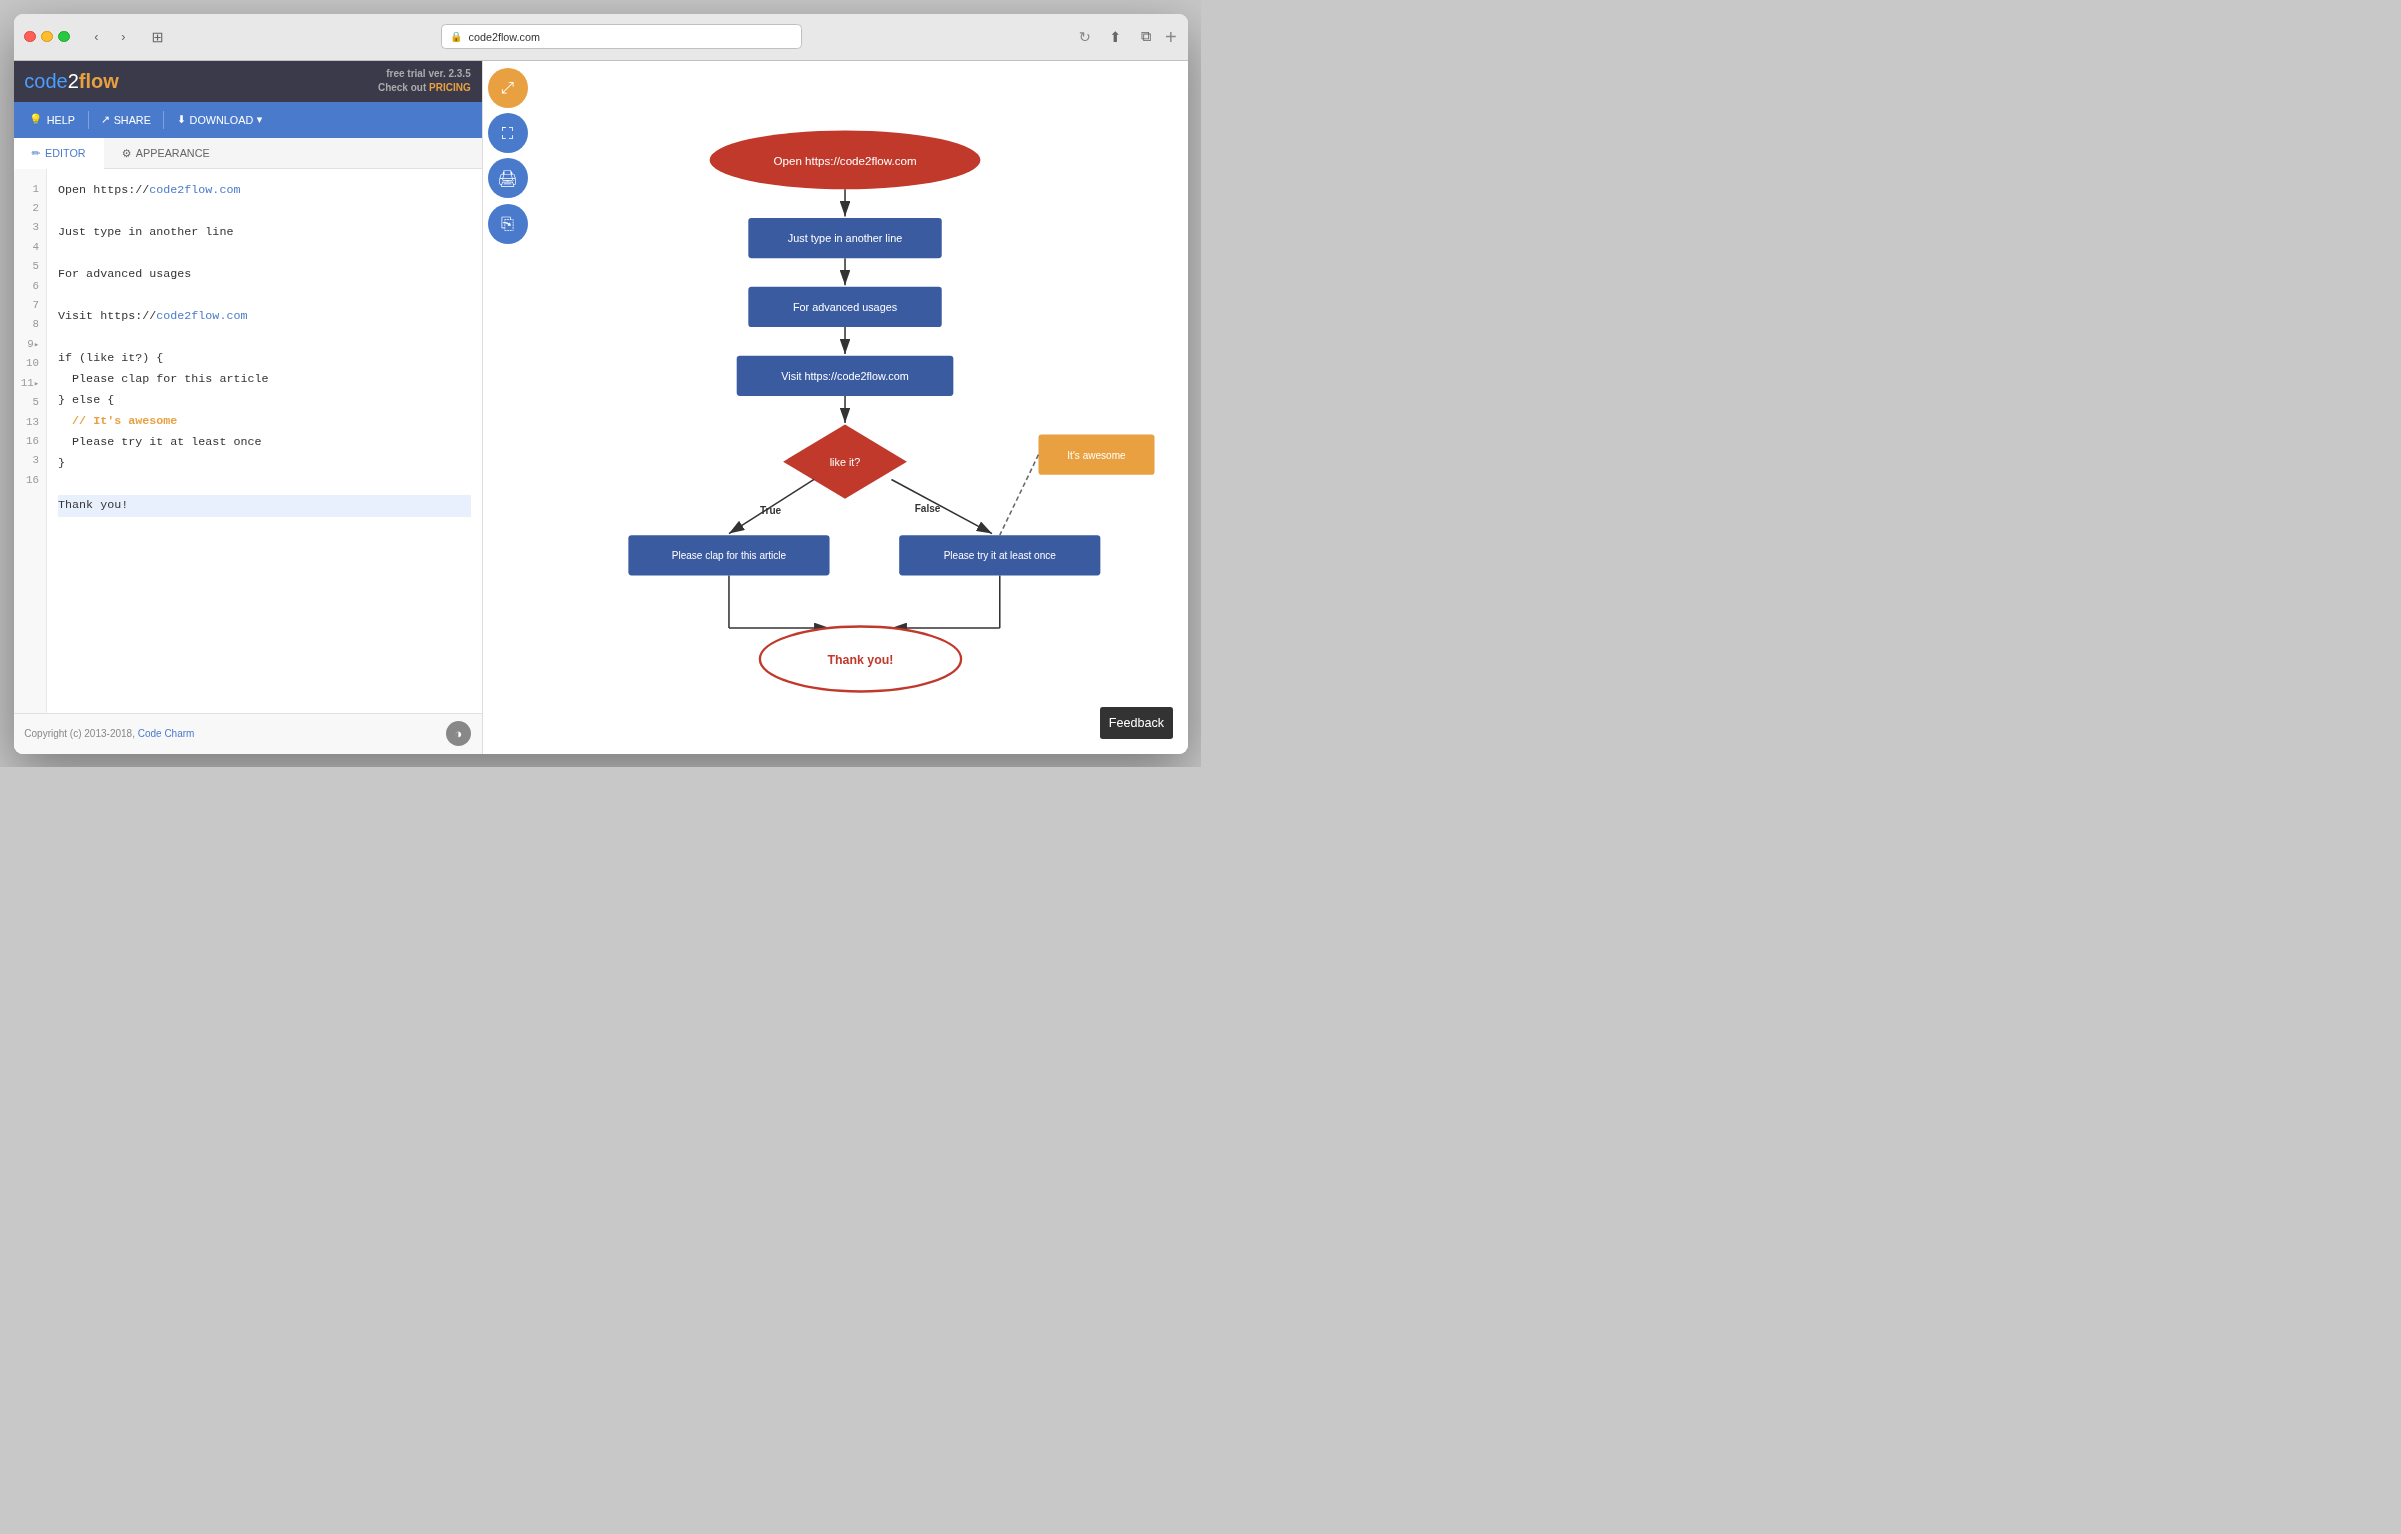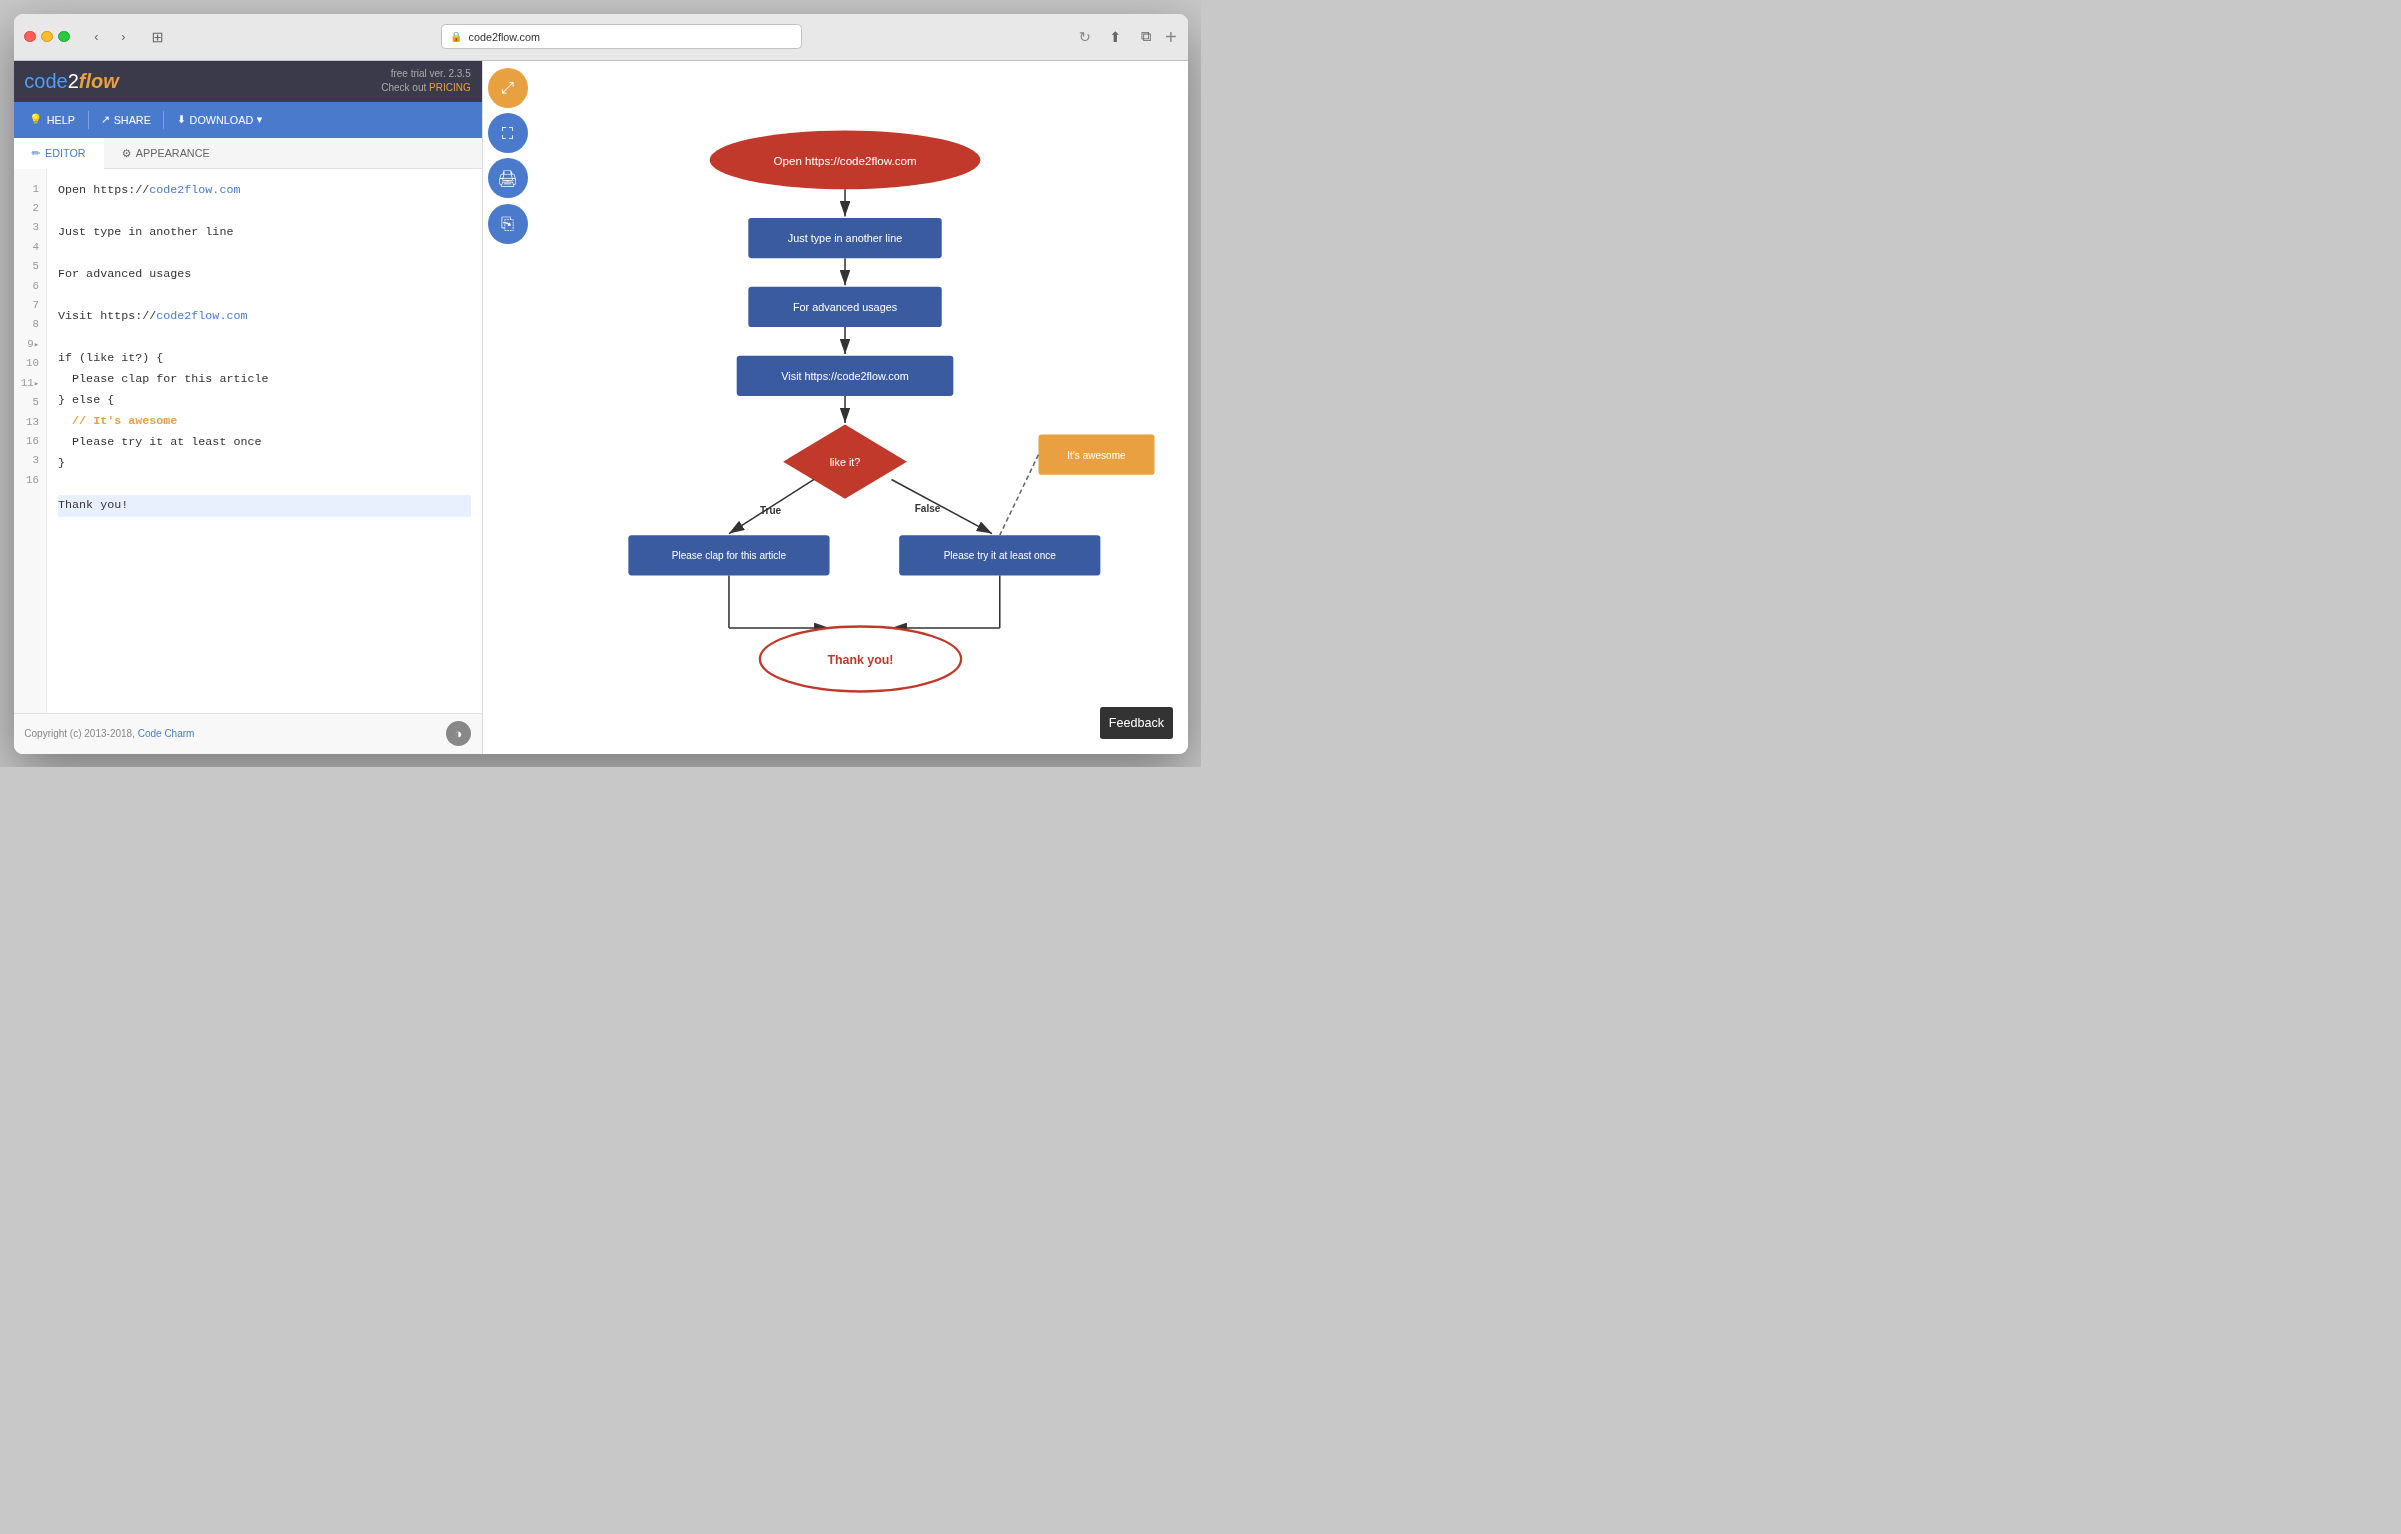--- a/index.html
+++ b/index.html
@@ -158,27 +158,28 @@
     }
 
     .logo-text {
       font-size: 20px;
       font-weight: 300;
       color: white;
     }
 
     .logo-code { color: #4a9eff; }
     .logo-2 { color: white; }
-    .logo-flow { color: #e8a040; font-style: italic; font-weight: bold; text-align: center; }
+    .logo-flow { color: #e8a040; font-weight: bold; text-align: center; }
 
     .version-info {
       color: #aaa;
       font-size: 10px;
       line-height: 1.4;
       text-align: right;
+      font-weight: bold;
     }
 
     .version-info .pricing-link {
       color: #e8a040;
       cursor: pointer;
     }
 
     .editor-toolbar {
       background: #4a7acc;
       height: 36px;

